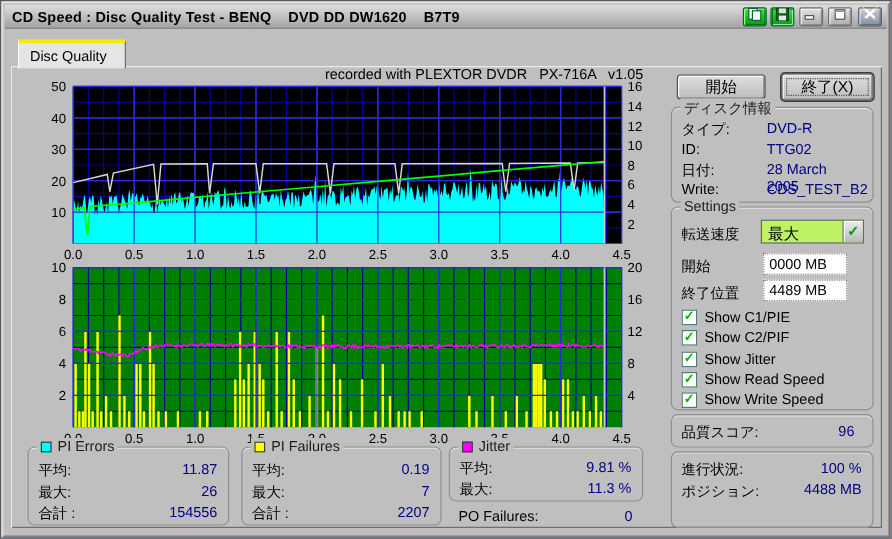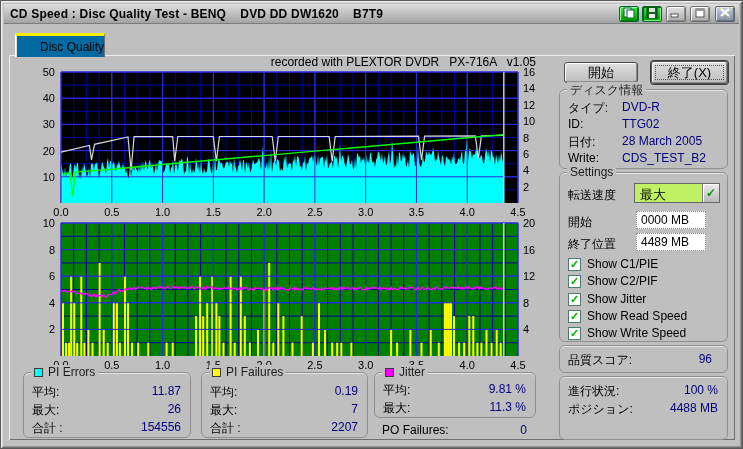--- a/index.html
+++ b/index.html
@@ -11,36 +11,36 @@
   .titlebar{position:absolute;left:3px;top:3px;right:3px;height:20px;
     background:linear-gradient(#dedede,#a3a3a3);border-bottom:1px solid #7d7d7d;display:flex;align-items:center;}
   .title-text{font-size:12px;font-weight:bold;color:#000;padding-left:6px;white-space:pre;letter-spacing:.2px;}
   .tb-buttons{margin-left:auto;display:flex;align-items:center;gap:3px;padding-right:4px;}
   .tb-btn{width:20px;height:16px;display:flex;align-items:center;justify-content:center;border-radius:2px;cursor:default;}
   .tb-green{background:linear-gradient(#4dე 0,#0a0);background:linear-gradient(#45e045,#00a000);border:1px solid #063;box-shadow:inset 1px 1px 0 #9f9, inset -1px -1px 0 #070;}
   .tb-green.pressed{box-shadow:inset 1px 1px 0 #060, inset -1px -1px 0 #8e8;}
   .tb-gray{background:linear-gradient(#e3e3e3,#adadad);border:1px solid #6f6f6f;box-shadow:inset 1px 1px 0 #fff, inset -1px -1px 0 #8a8a8a;margin-left:1px;}
   .tb-close{background:linear-gradient(#c9cedb,#868da3);border:1px solid #5d6272;box-shadow:inset 1px 1px 0 #e6eaf2, inset -1px -1px 0 #666d80;margin-left:2px;}
   
-  .tab{position:absolute;left:14px;top:32px;width:90px;height:24px;background:#0369a1;z-index:3;
-    border-top:3px solid #f6ec00;border-left:1px solid #fff;border-right:1px solid #6f6f6f;box-shadow:inset 1px 0 0 #e2e2e2;text-align:right;}
+  .tab{position:absolute;left:14px;top:32px;width:90px;height:24px;background:#e5e5e5;z-index:3;
+    border-top:3px solid #f6ec00;border-left:1px solid #fff;border-right:1px solid #6f6f6f;box-shadow:inset 1px 0 0 #e2e2e2;}
   .tab span{display:block;font-size:12px;color:#000;padding:4px 0 0 9px;}
   
   .pane{position:absolute;left:8px;top:54px;right:7px;bottom:8px;background:#BFBFBF;
     box-shadow:inset 1px 1px 0 #ececec, inset -1px -1px 0 #6f6f6f;}
   .recorded{position:absolute;top:0px;left:0;width:527px;text-align:right;font-size:12px;color:#000;white-space:pre;}
   .chart-svg{position:absolute;left:14px;}
   
   .group{position:absolute;border:1px solid #8f8f8f;border-radius:6px;box-shadow:inset 0 1px 0 #e6e6e6;}
   .group-label{position:absolute;top:-8px;left:7px;background:#BFBFBF;padding:0 3px;font-size:12px;color:#1c1c1c;display:flex;align-items:center;gap:5px;white-space:nowrap;}
   .swatch{width:9px;height:9px;border:1px solid #3c3c3c;display:inline-block;}
   .kv{position:absolute;left:8px;right:9px;height:15px;font-size:12px;color:#000;}
   .kv .k{float:left;}
   .kv .v{float:right;color:#000080;}
-  .kv .v-left{position:absolute;left:54px;color:#000080;}
+  .kv .v-left{position:absolute;left:71px;color:#000080;}
   
   .pbtn{position:absolute;background:linear-gradient(#dfdfdf,#bdbdbd);border:1px solid #4e4e4e;border-radius:3px;
     box-shadow:inset 1px 1px 0 #fff, inset -1px -1px 0 #8d8d8d;font-size:13px;color:#000;text-align:center;cursor:default;}
   .pbtn.default{box-shadow:inset 1px 1px 0 #fff, inset -1px -1px 0 #8d8d8d,0 0 0 1px #3d3d3d;}
   .pbtn.default::after{content:"";position:absolute;inset:3px;border:1px dotted #555;}
   
   .slabel{position:absolute;font-size:12px;color:#000;}
   .combo{position:absolute;height:20px;background:#bef264;border:1px solid #666;display:flex;}
   .combo-text{flex:1;font-size:13px;padding:2px 0 0 5px;color:#000;}
   .combo-btn{width:17px;background:linear-gradient(#ececec,#b9b9b9);border-left:1px solid #7e7e7e;box-shadow:inset 1px 1px 0 #fff;

